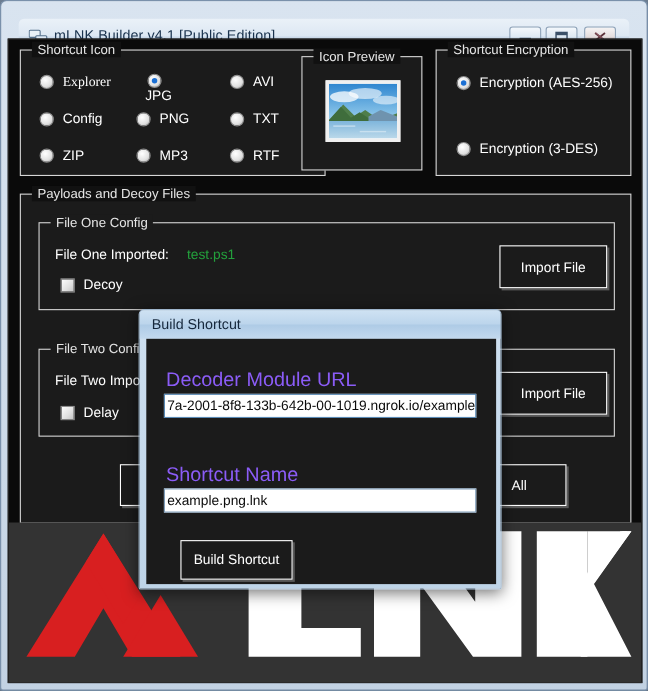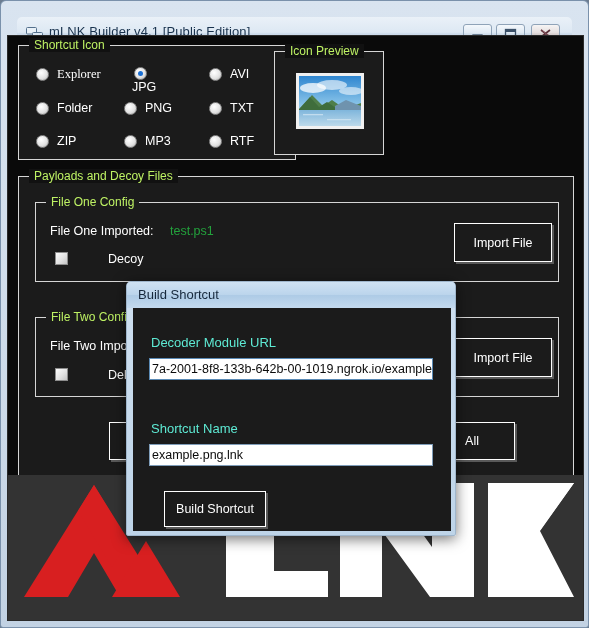--- a/index.html
+++ b/index.html
@@ -77,21 +77,21 @@
     position: absolute;
     box-sizing: border-box;
     border: 1px solid #d6d6d6;
     background: #1b1b1b;
   }
   .group > .grp-title {
     position: absolute;
     top: -8px; left: 10px;
     padding: 0 5px;
     background: #1b1b1b;
-    color: #bef264;
+    color: #e5e5e5;
     font-size: 12px;
     white-space: nowrap;
   }
   .group.onblack > .grp-title { background: #111; }
 
   
   .radio-row { position: absolute; display: flex; align-items: center; }
   .radio {
     width: 13px; height: 13px;
     border-radius: 50%;
@@ -108,21 +108,21 @@
     width: 5px; height: 5px;
     border-radius: 50%;
     background: #1a6fd4;
   }
   .radio-label {
     margin-left: 8px;
     color: #ffffff;
     font-size: 12.5px;
     white-space: nowrap;
   }
-  .cbox-row { position: absolute; display: flex; align-items: flex-start; gap: 32px; }
+  .cbox-row { position: absolute; display: flex; align-items: flex-end; }
   .cbox {
     width: 13px; height: 13px;
     box-sizing: border-box;
     border: 1px solid #8d8d8d;
     background: linear-gradient(135deg,#fdfdfd 0%, #e0e0e0 60%, #c4c4c4 100%);
     flex: 0 0 auto;
   }
   .cbox-label {
     margin-left: 8px;
     color: #ffffff;
@@ -193,22 +193,22 @@
   }
   #dlg-body {
     position: absolute;
     left: 6px; top: 26px;
     width: 318px; height: 223px;
     background: #1b1b1b;
     box-sizing: border-box;
   }
   .dlg-lbl {
     position: absolute;
-    color: #5eead4;
-    font-size: 13px;
+    color: #8b5cf6;
+    font-size: 18px;
     white-space: nowrap;
   }
   .txtfield {
     position: absolute;
     box-sizing: border-box;
     background: #ffffff;
     border: 1px solid #7f9db9;
     color: #0b0b0b;
     font-size: 12.5px;
     padding: 0 2px;
@@ -267,21 +267,21 @@
         <span class="radio checked"></span>
         <span class="radio-label">JPG</span>
       </div>
       <div class="radio-row" style="left:190px; top:21px;">
         <span class="radio"></span>
         <span class="radio-label">AVI</span>
       </div>
 
       <div class="radio-row" style="left:17px; top:55px;">
         <span class="radio"></span>
-        <span class="radio-label">Folder</span>
+        <span class="radio-label">Config</span>
       </div>
       <div class="radio-row" style="left:105px; top:55px;">
         <span class="radio"></span>
         <span class="radio-label">PNG</span>
       </div>
       <div class="radio-row" style="left:190px; top:55px;">
         <span class="radio"></span>
         <span class="radio-label">TXT</span>
       </div>
 
@@ -322,20 +322,32 @@
           <path d="M0 34 L13 19 L24 30 L33 24 L46 33 L62 27 L62 35 L0 35 Z" fill="#4f7e4a"></path>
           <path d="M0 33 L11 21 L20 31 L28 26 L40 34 L0 36 Z" fill="#3f6d3c"></path>
           <path d="M36 30 L47 24 L62 30 L62 34 L36 34 Z" fill="#6f93ae"></path>
           <rect x="0" y="34" width="62" height="16" fill="url(#waterg)"></rect>
           <rect x="4" y="38" width="20" height="1.3" fill="#ffffff" opacity=".45"></rect>
           <rect x="28" y="43" width="24" height="1.3" fill="#ffffff" opacity=".4"></rect>
         </svg>
       </div>
     </div>
 
+    <div class="group onblack" style="left:388px; top:9px; width:178px; height:115px;">
+      <span class="grp-title">Shortcut Encryption</span>
+
+      <div class="radio-row" style="left:18px; top:22px;">
+        <span class="radio checked"></span>
+        <span class="radio-label">Encryption (AES-256)</span>
+      </div>
+      <div class="radio-row" style="left:18px; top:82px;">
+        <span class="radio"></span>
+        <span class="radio-label">Encryption (3-DES)</span>
+      </div>
+    </div>
 
     <div class="group onblack" style="left:10px; top:140px; width:556px; height:300px;">
       <span class="grp-title">Payloads and Decoy Files</span>
 
       <div class="group" style="left:16px; top:25px; width:524px; height:80px;">
         <span class="grp-title">File One Config</span>
 
         <span class="lbl" style="left:14px; top:21px;">File One Imported:</span>
         <span class="lbl green" style="left:122px; top:21px;margin-left:12px;">test.ps1</span>
 

